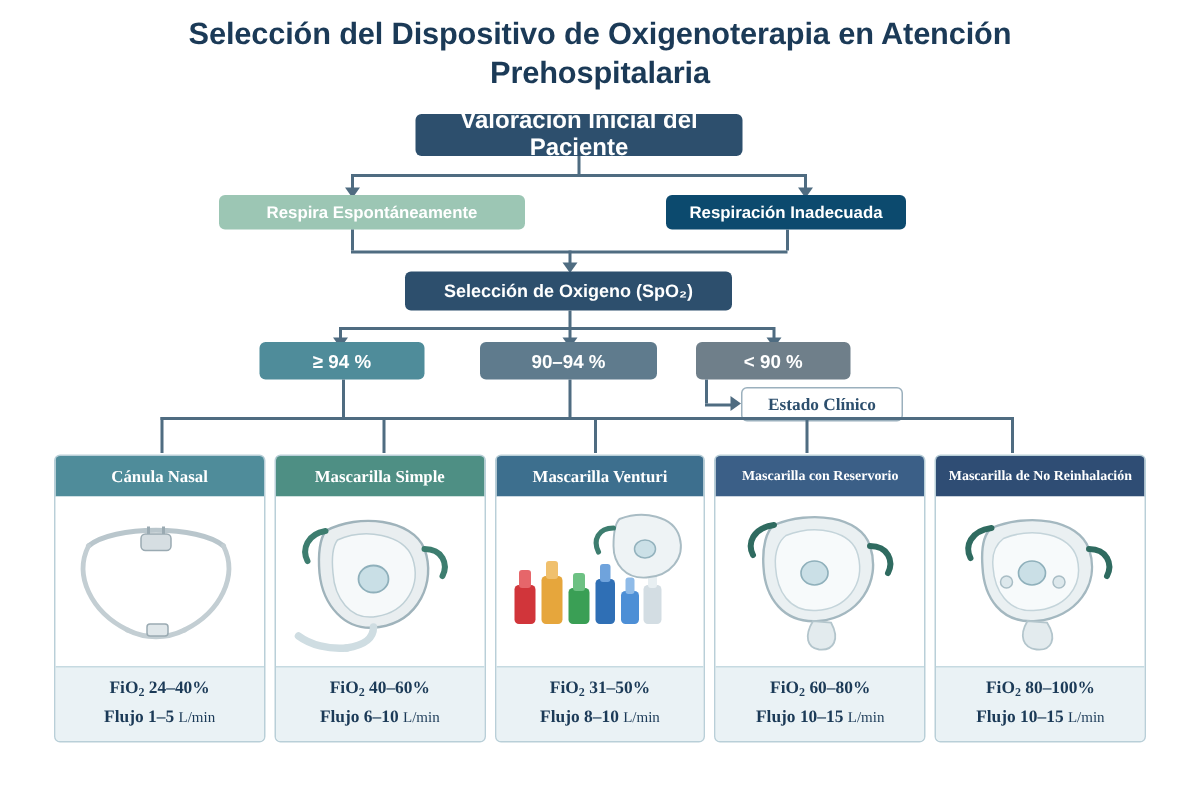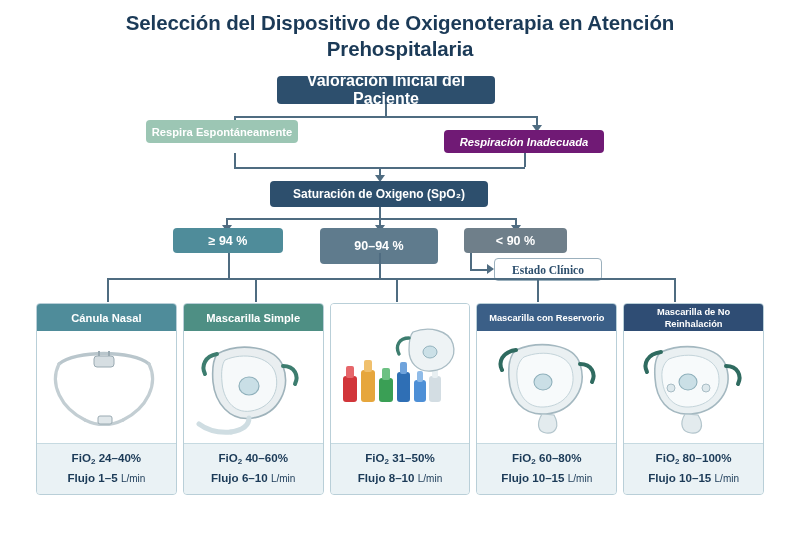--- a/index.html
+++ b/index.html
@@ -33,21 +33,21 @@
     display: flex;
     align-items: center;
     justify-content: center;
     text-align: center;
     border-radius: 4px;
     color: #ffffff;
     font-weight: bold;
   }
   .n-darkblue { background: #2d4f6d; }
   .n-green    { background: #9cc6b4; color:#ffffff; }
-  .n-pink     { background: #701a75; color:#ffffff;font-style:italic; }
+  .n-pink     { background: #0c4a6e; color:#ffffff; }
   .n-teal     { background: #4f8c9a; }
   .n-slate    { background: #5f7b8d; }
   .n-grey     { background: #6f7f8a; }
   .n-white    { background: #ffffff; color:#2d4f6d; border:1px solid #9bb0bd; font-weight:bold; }
 
   
   .line { position: absolute; background: #4f6c81; }
   .hline { height: 1.6px; }
   .vline { width: 1.6px; }
   .arrow {
@@ -75,20 +75,21 @@
   }
   .card {
     position: relative;
     width: 142px;
     background: #eef5f7;
     border: 1px solid #b9cfd8;
     border-radius: 4px;
     display: flex;
     flex-direction: column;
     overflow: hidden;
+    font-family: Liberation Serif, serif;
   }
   .card-head {
     height: 27px;
     display: flex; align-items: center; justify-content: center;
     color: #ffffff;
     font-size: 11.2px;
     font-weight: bold;
     text-align: center;
     line-height: 12px;
     padding: 0 3px;
@@ -124,51 +125,51 @@
   </div>
 
   <div class="line vline" style="left:385px; top:104px; height:12px;"></div>
 
   <div class="line hline" style="left:234px; top:116px; width:303px;"></div>
   <div class="line vline" style="left:234px; top:116px; height:11px;"></div>
   <div class="line vline" style="left:536px; top:116px; height:11px;"></div>
   <div class="arrow" style="left:230px; top:125px;"></div>
   <div class="arrow" style="left:532px; top:125px;"></div>
 
-  <div class="node n-green" style="left:146px; top:120px; width:152px; height:23px; font-size:11.2px;">
+  <div class="node n-green" style="left:146px; top:130px; width:204px; height:23px; font-size:11.2px;">
     <span>Respira Espontáneamente</span>
   </div>
 
   <div class="node n-pink" style="left:444px; top:130px; width:160px; height:23px; font-size:11.2px;">
     <span>Respiración Inadecuada</span>
   </div>
 
   <div class="line vline" style="left:234px; top:153px; height:14px;"></div>
   <div class="line vline" style="left:524px; top:153px; height:14px;"></div>
   <div class="line hline" style="left:234px; top:167px; width:291px;"></div>
   <div class="line vline" style="left:379px; top:167px; height:11px;"></div>
   <div class="arrow" style="left:375px; top:175px;"></div>
 
   <div class="node n-darkblue" style="left:270px; top:181px; width:218px; height:26px; font-size:12px;">
-    <span>Saturación de Oxigeno (SpO₂)</span>
+    <span>Selección de Oxigeno (SpO₂)</span>
   </div>
 
   <div class="line vline" style="left:379px; top:207px; height:11px;"></div>
   <div class="line hline" style="left:226px; top:218px; width:290px;"></div>
   <div class="line vline" style="left:226px; top:218px; height:9px;"></div>
   <div class="line vline" style="left:379px; top:218px; height:9px;"></div>
   <div class="line vline" style="left:515px; top:218px; height:9px;"></div>
   <div class="arrow" style="left:222px; top:225px;"></div>
   <div class="arrow" style="left:375px; top:225px;"></div>
   <div class="arrow" style="left:511px; top:225px;"></div>
 
   <div class="node n-teal" style="left:173px; top:228px; width:110px; height:25px; font-size:12.5px;">
     <span>≥ 94 %</span>
   </div>
-  <div class="node n-slate" style="left:320px; top:228px; width:118px; height:36px; font-size:12.5px;">
+  <div class="node n-slate" style="left:320px; top:228px; width:118px; height:25px; font-size:12.5px;">
     <span>90–94 %</span>
   </div>
   <div class="node n-grey" style="left:464px; top:228px; width:103px; height:25px; font-size:12.5px;">
     <span>&lt; 90 %</span>
   </div>
 
   <div class="line vline" style="left:470px; top:253px; height:16px;"></div>
   <div class="line hline" style="left:470px; top:269px; width:18px;"></div>
   <div class="arrow-right" style="left:487px; top:264px;"></div>
 
@@ -240,20 +241,23 @@
         <div class="foot-line">
           <span>Flujo</span>
           <span>6–10</span>
           <span class="unit">L/min</span>
         </div>
       </div>
 
     </div>
 
     <div class="card">
+      <div class="card-head" style="background:#3d6f8e;">
+        <span>Mascarilla Venturi</span>
+      </div>
       <div class="card-img">
         <svg width="134" height="95" viewBox="0 0 134 95">
 
           <g>
             <rect x="10" y="50" width="14" height="26" rx="3" fill="#d1353a"></rect>
             <rect x="13" y="40" width="8" height="12" rx="2" fill="#e6666a"></rect>
             <rect x="28" y="44" width="14" height="32" rx="3" fill="#e6a63c"></rect>
             <rect x="31" y="34" width="8" height="12" rx="2" fill="#f0c06d"></rect>
             <rect x="46" y="52" width="14" height="24" rx="3" fill="#3a9f55"></rect>
             <rect x="49" y="42" width="8" height="12" rx="2" fill="#6dc183"></rect>

